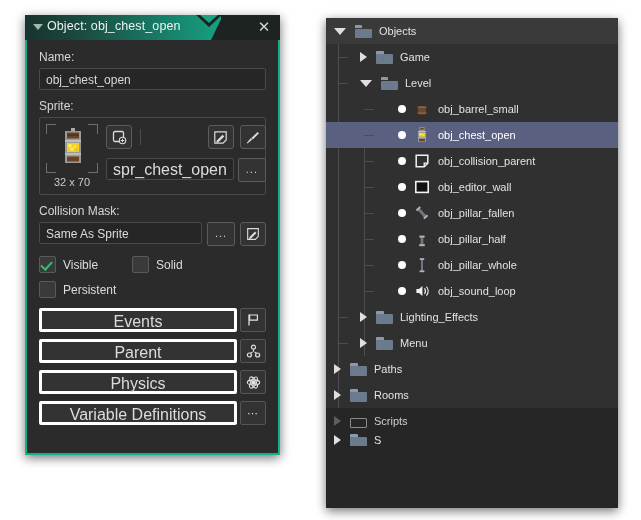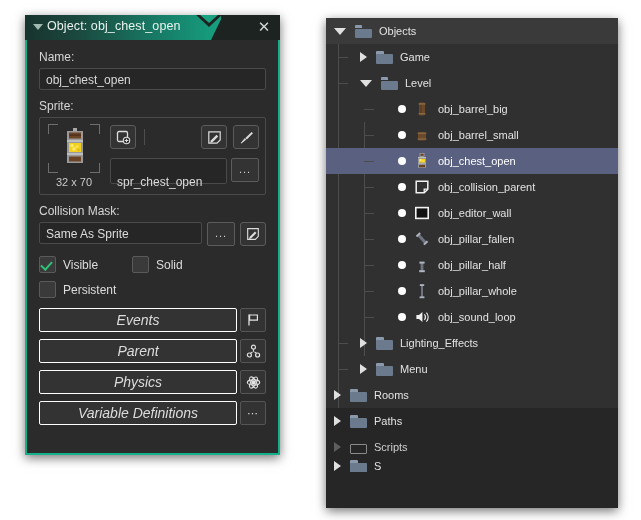--- a/index.html
+++ b/index.html
@@ -83,21 +83,21 @@
   .sprite-right{flex:1;display:flex;flex-direction:column;}
   .sprite-toolrow{display:flex;align-items:center;height:26px;gap:6px;}
   .ibtn{
     width:24px;height:22px;border:1px solid #5c5c5c;border-radius:3px;
     background:#333;display:flex;align-items:center;justify-content:center;
   }
   .vsep{width:1px;height:16px;background:#4d4d4d;margin:0 2px;}
   .sprite-namerow{display:flex;margin-top:8px;gap:4px;}
   .sprite-name{
     flex:1;height:22px;background:#262626;border:1px solid #4a4a4a;border-radius:2px;
-    color:#dcdcdc;font-size:12px;line-height:22px;padding:12px 6px;box-sizing:border-box;
+    color:#dcdcdc;font-size:16px;line-height:22px;padding:0 6px;box-sizing:border-box;
   }
   .dots-btn{
     width:26px;height:22px;background:#333;border:1px solid #5c5c5c;border-radius:2px;
     color:#cfcfcf;font-size:11px;line-height:20px;text-align:center;letter-spacing:1px;
   }
   .mask-row{display:flex;gap:5px;margin-top:4px;}
   .mask-box{flex:1;height:22px;background:#262626;border:1px solid #4a4a4a;border-radius:2px;
     color:#dcdcdc;font-size:12px;line-height:22px;padding:0 6px;box-sizing:border-box;}
   .checks{margin-top:10px;}
   .chk-row{display:flex;margin-bottom:8px;}
@@ -108,22 +108,22 @@
   }
   .chk.on::after{
     content:"";position:absolute;left:3px;top:2px;width:5px;height:9px;
     border:solid #2fbf76;border-width:0 2px 2px 0;transform:rotate(42deg);
   }
   .chk-lbl{font-size:12px;color:#dcdcdc;white-space:nowrap;}
   .bigbtn{
     position:relative;height:24px;margin-top:7px;display:flex;
   }
   .bigbtn-main{
-    flex:1;background:#333333;border:1px solid #ffffff;border-radius:2px;
-    color:#dcdcdc;font-size:14px;line-height:22px;text-align:center;font-style:italic;
+    flex:1;background:#333333;border:3px solid #ffffff;border-radius:2px;
+    color:#dcdcdc;font-size:16px;line-height:22px;text-align:center;
   }
   .bigbtn-icon{
     width:24px;margin-left:3px;background:#333333;border:1px solid #555;border-radius:2px;
     display:flex;align-items:center;justify-content:center;color:#dcdcdc;font-size:12px;
   }
 
   
   #tree-panel{
     position:absolute;left:326px;top:18px;width:292px;height:490px;
     background:#262626;box-shadow:0 3px 10px rgba(0,0,0,.55);overflow:hidden;
@@ -364,33 +364,20 @@
             <span class="fb" style="background:#6b7a8c;"></span>
           </span>
           <span class="rowlabel">Level</span>
           <span class="guide-h" style="left: 12px; top: 13px; width: 10px;"></span>
         </div>
         <div class="row">
           <span class="ind" style="width:60px"></span>
           <span class="arrowpad"></span>
           <span class="bullet"></span>
           <span class="objicon"><svg width="16" height="16" viewBox="0 0 16 16">
-              <rect x="5" y="1.5" width="6" height="13" rx="1.2" fill="#6b4a2c"></rect>
-              <rect x="4.6" y="2.2" width="6.8" height="1.4" fill="#8a6a42"></rect>
-              <rect x="4.6" y="12" width="6.8" height="1.4" fill="#8a6a42"></rect>
-              <rect x="6.4" y="4" width="1" height="8" fill="#53381f"></rect>
-            </svg></span>
-          <span class="rowlabel">obj_barrel_big</span>
-          <span class="guide-h" style="left: 38px; top: 13px; width: 10px;"></span>
-        </div>
-        <div class="row">
-          <span class="ind" style="width:60px"></span>
-          <span class="arrowpad"></span>
-          <span class="bullet"></span>
-          <span class="objicon"><svg width="16" height="16" viewBox="0 0 16 16">
               <rect x="4" y="5" width="8" height="8.5" rx="1.6" fill="#6b4a2c"></rect>
               <rect x="3.6" y="5.6" width="8.8" height="1.3" fill="#8a6a42"></rect>
               <rect x="3.6" y="11.4" width="8.8" height="1.3" fill="#8a6a42"></rect>
             </svg></span>
           <span class="rowlabel">obj_barrel_small</span>
           <span class="guide-h" style="left: 38px; top: 13px; width: 10px;"></span>
         </div>
         <div class="row sel">
           <span class="ind" style="width:60px"></span>
           <span class="arrowpad"></span>
@@ -504,31 +491,31 @@
           <span class="guide-h" style="left: 12px; top: 13px; width: 10px;"></span>
         </div>
         <div class="row">
           <span class="ind" style="width:8px"></span>
           <span class="arrow"></span>
           <span style="width:9px"></span>
           <span class="folder">
             <span class="ft" style="background:#8a99ab;"></span>
             <span class="fb" style="background:#6b7a8c;"></span>
           </span>
-          <span class="rowlabel">Rooms</span>
+          <span class="rowlabel">Paths</span>
         </div>
         <div class="row">
           <span class="ind" style="width:8px"></span>
           <span class="arrow"></span>
           <span style="width:9px"></span>
           <span class="folder">
             <span class="ft" style="background:#8a99ab;"></span>
             <span class="fb" style="background:#6b7a8c;"></span>
           </span>
-          <span class="rowlabel">Paths</span>
+          <span class="rowlabel">Rooms</span>
         </div>
         <div class="row">
           <span class="ind" style="width:8px"></span>
           <span class="arrow hollow"></span>
           <span style="width:9px"></span>
           <span class="folder">
             <span class="ft" style="background:none;"></span>
             <span class="fb" style="background:none;border:1px solid #8a8a8a;box-sizing:border-box;"></span>
           </span>
           <span class="rowlabel" style="color:#cfcfcf">Scripts</span>

